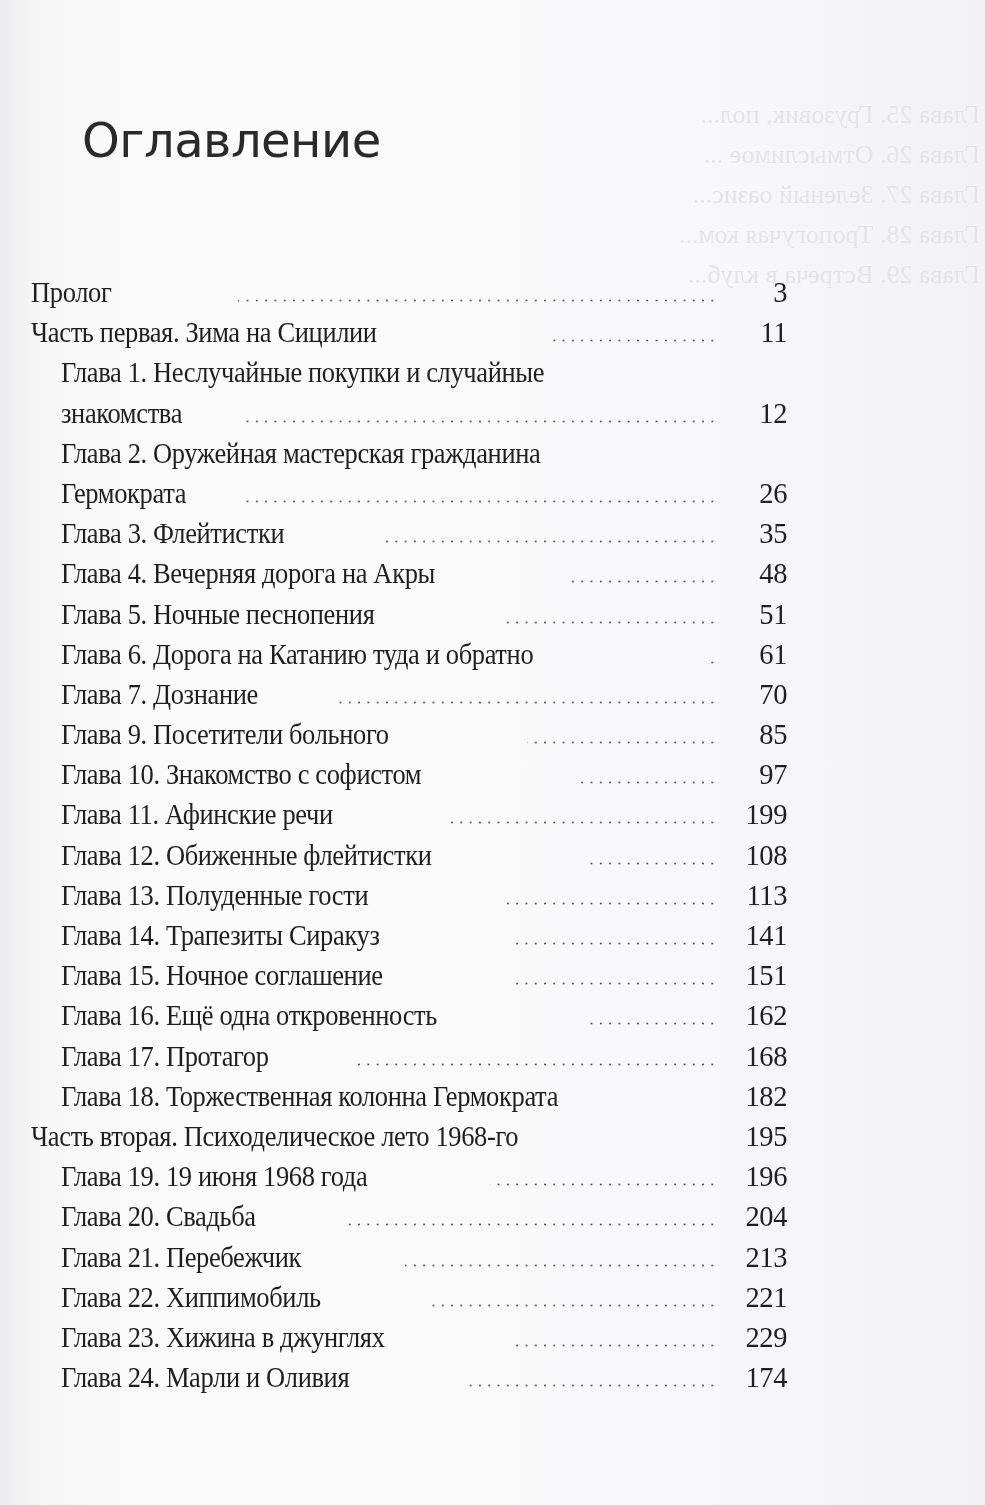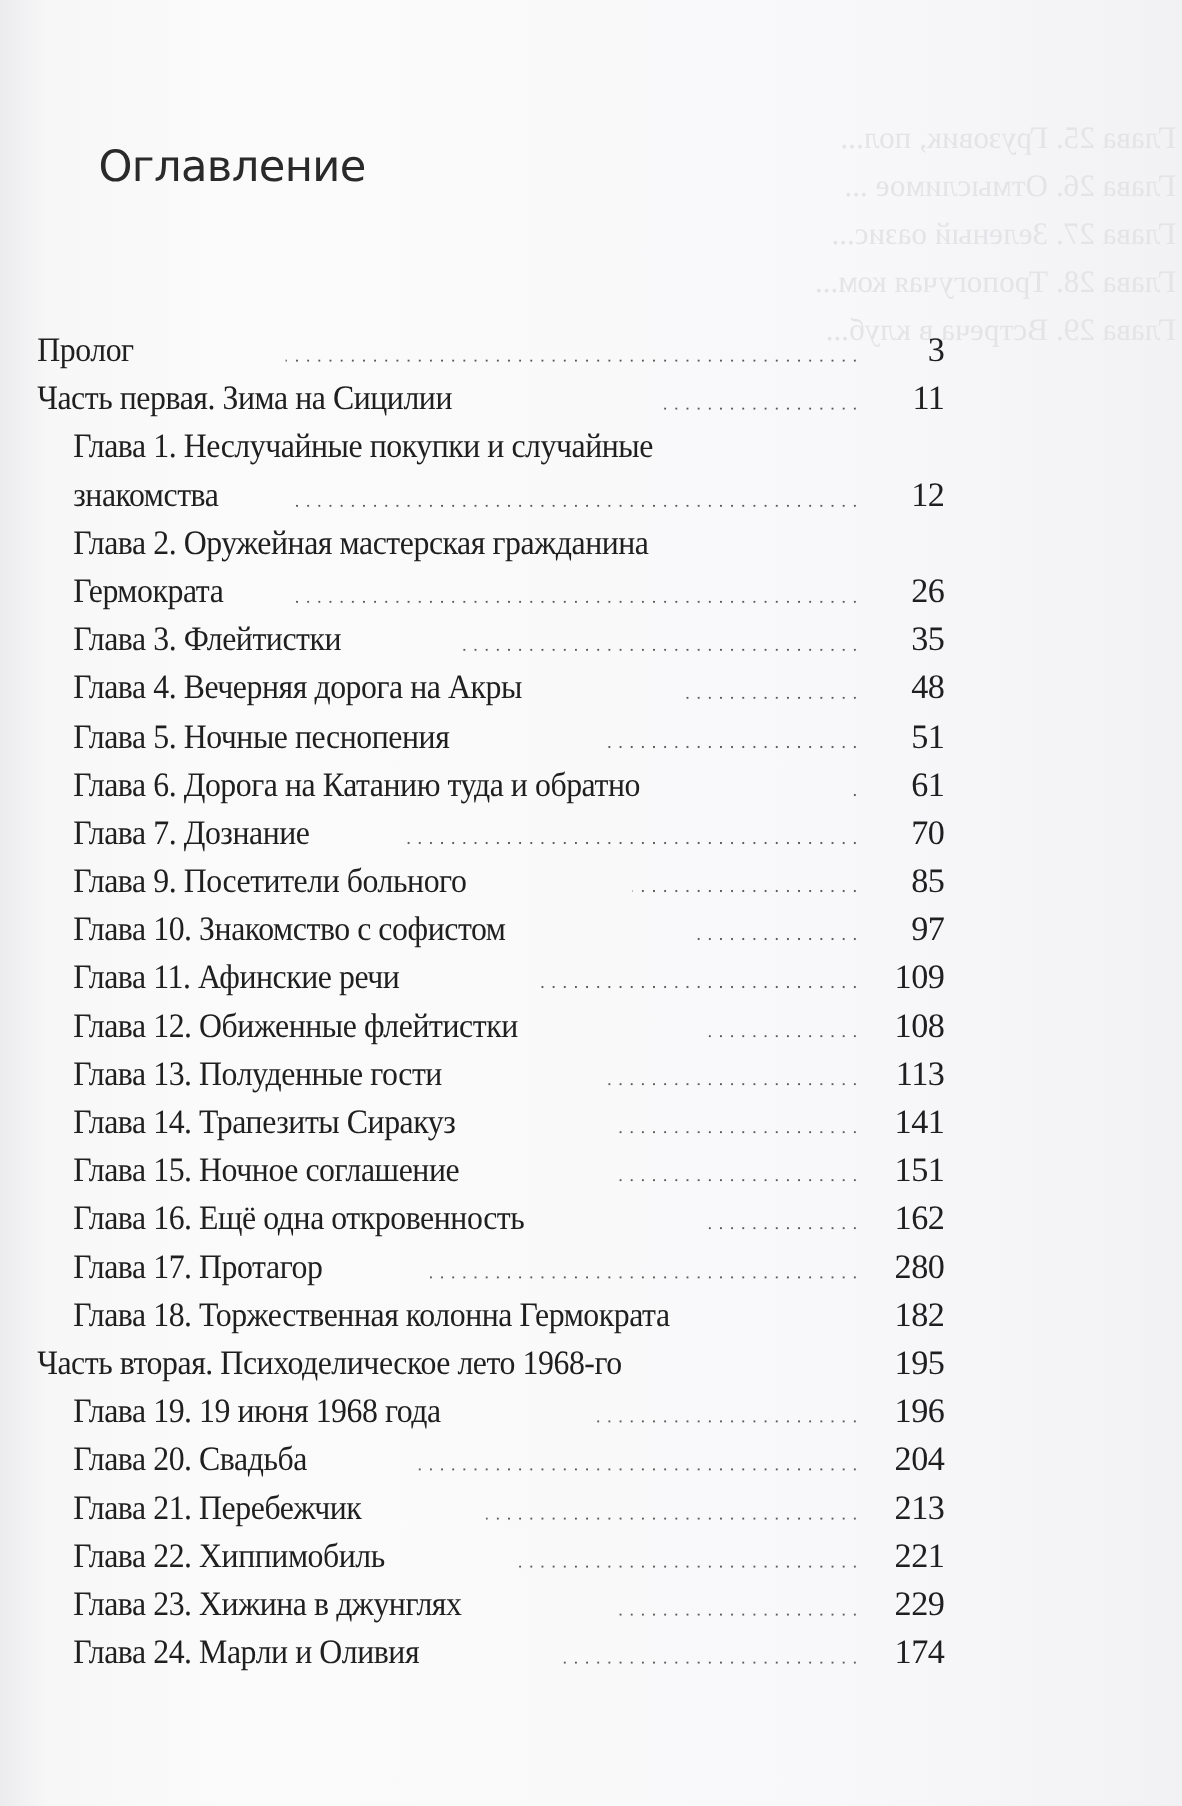--- a/index.html
+++ b/index.html
@@ -36,21 +36,21 @@
   }
   .bleed div { text-align: left; }
 
   .title {
     position: absolute;
     left: 82px;
     top: 100px;
     margin: 0;
     font-family: "DejaVu Sans", "Liberation Sans", sans-serif;
     font-weight: normal;
-    font-size: 36px;
+    font-size: 48px;
     line-height: 80px;
     color: #2a2a2a;
     letter-spacing: -0.5px;
   }
 
   .toc {
     position: absolute;
     left: 0;
     top: 273px;
     width: 887px;
@@ -170,21 +170,21 @@
         <span class="page-num">85</span>
       </li>
       <li class="row level-1">
         <span class="label">Глава 10. Знакомство с софистом</span>
         <span class="leader" style="left: 575px;"></span>
         <span class="page-num">97</span>
       </li>
       <li class="row level-1">
         <span class="label">Глава 11. Афинские речи</span>
         <span class="leader" style="left: 449px;"></span>
-        <span class="page-num">109</span>
+        <span class="page-num">199</span>
       </li>
       <li class="row level-1">
         <span class="label">Глава 12. Обиженные флейтистки</span>
         <span class="leader" style="left: 585px;"></span>
         <span class="page-num">108</span>
       </li>
       <li class="row level-1">
         <span class="label">Глава 13. Полуденные гости</span>
         <span class="leader" style="left: 500px;"></span>
         <span class="page-num">113</span>
@@ -200,21 +200,21 @@
         <span class="page-num">151</span>
       </li>
       <li class="row level-1">
         <span class="label">Глава 16. Ещё одна откровенность</span>
         <span class="leader" style="left: 590px;"></span>
         <span class="page-num">162</span>
       </li>
       <li class="row level-1">
         <span class="label">Глава 17. Протагор</span>
         <span class="leader" style="left: 352px;"></span>
-        <span class="page-num">280</span>
+        <span class="page-num">168</span>
       </li>
       <li class="row level-1">
         <span class="label">Глава 18. Торжественная колонна Гермократа</span>
         <span class="leader" style="left: 740px;"></span>
         <span class="page-num">182</span>
       </li>
       <li class="row level-0">
         <span class="label">Часть вторая.   Психоделическое лето  1968-го</span>
         <span class="leader" style="left: 744px;"></span>
         <span class="page-num">195</span>

